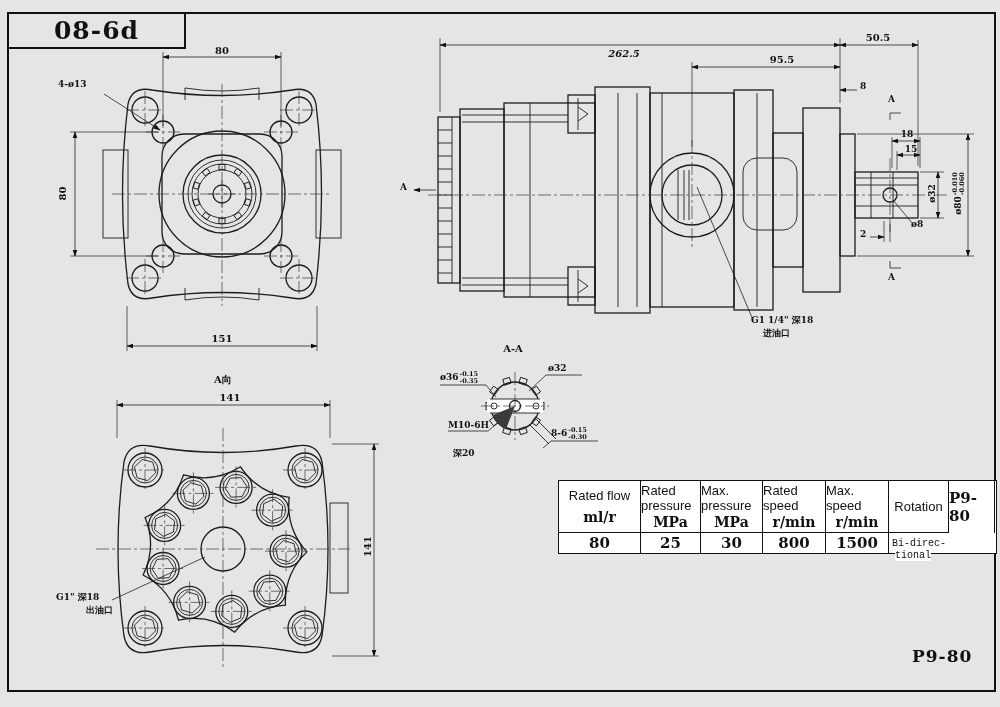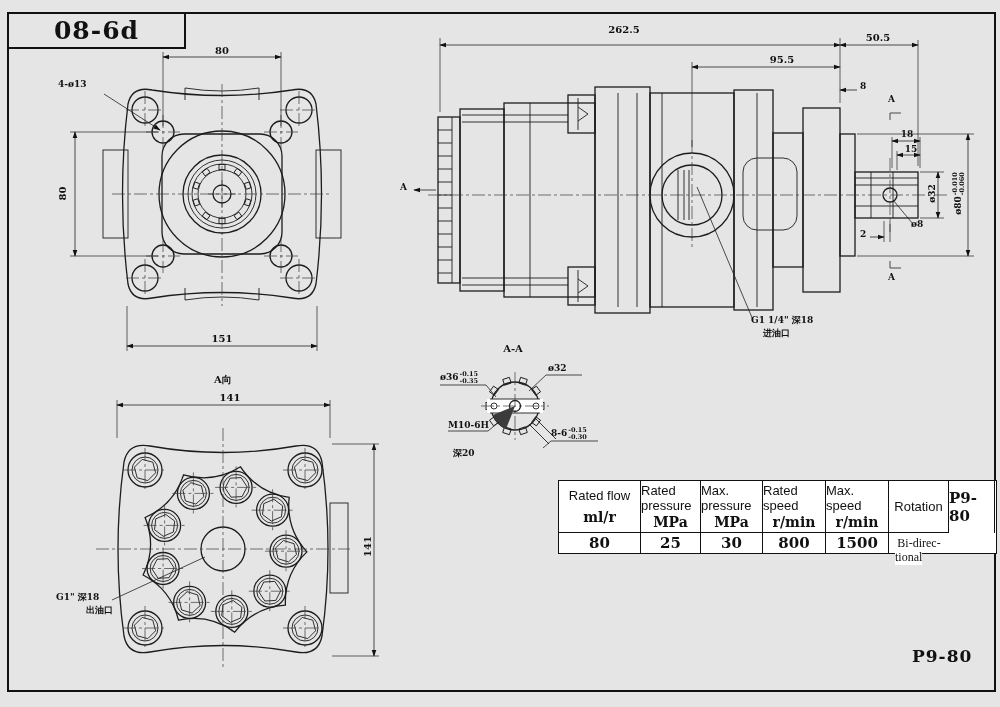--- a/index.html
+++ b/index.html
@@ -27,21 +27,21 @@
         background:#fff;font-family:"DejaVu Serif",serif;}
   .hc{border-right:1px solid #111;border-bottom:1px solid #111;display:flex;flex-direction:column;
       align-items:center;justify-content:space-evenly;overflow:hidden;}
   .hc:nth-child(7){border-right:none;}
   .hsmall{font-family:"Liberation Sans",sans-serif;font-size:13px;font-weight:400;}
   .hunit{font-size:14px;font-weight:700;}
   .hmodel{font-size:21px;font-weight:700;font-family:"DejaVu Serif",serif;}
   .dc{border-right:1px solid #111;display:flex;align-items:center;justify-content:center;
       font-size:15px;font-weight:700;}
   .dc:last-child{border-right:none;}
-  .rotcell{position:relative;font-family:Liberation Serif, serif;font-size:12px;font-weight:400;overflow:visible;justify-content:center;}
+  .rotcell{position:relative;font-family:Liberation Mono, monospace;font-size:10px;font-weight:400;overflow:visible;justify-content:center;}
   .rot2{position:absolute;left:6px;top:17px;background:#fff;}
 </style>
 </head>
 <body>
 
 <div id="sheet">
   <svg id="cad" width="1000" height="707">
     <defs>
       <marker id="ah" viewBox="0 0 10 10" refX="9" refY="5" markerWidth="9" markerHeight="9" orient="auto-start-reverse">
         <path d="M0,1.6 L10,5 L0,8.4 Z" fill="#111"></path>
@@ -316,21 +316,21 @@
   </svg>
 
   <div id="titlebox">08-6d</div>
   <div id="partno">P9-80</div>
 
   <div class="t ctr" style="left:208px;top:45px;width:28px;">80</div>
   <div class="t ctr rot" style="left:47px;top:188px;width:30px;">80</div>
   <div class="t ctr" style="left:206px;top:333px;width:32px;">151</div>
   <div class="t ts" style="left:58px;top:79px;">4-ø13</div>
 
-  <div class="t ctr" style="left:604px;top:24px;width:40px;">262.5</div>
+  <div class="t ctr" style="left:604px;top:48px;width:40px;font-style:italic;">262.5</div>
   <div class="t ctr" style="left:764px;top:54px;width:36px;text-align:center;">95.5</div>
   <div class="t ctr" style="left:860px;top:32px;width:36px;">50.5</div>
   <div class="t ts" style="left:860px;top:81px;">8</div>
   <div class="t ts ctr" style="left:898px;top:129px;width:18px;">18</div>
   <div class="t ts ctr" style="left:902px;top:144px;width:18px;">15</div>
   <div class="t ts" style="left:860px;top:229px;">2</div>
   <div class="t ts ctr rot" style="left:917px;top:188px;width:30px;">ø32</div>
   <div class="t ts" style="left:911px;top:219px;">ø8</div>
   <div class="t ts ctr rot tolwrap" style="left:928px;top:187px;width:60px;justify-content:center;">
     <span>ø80</span>

